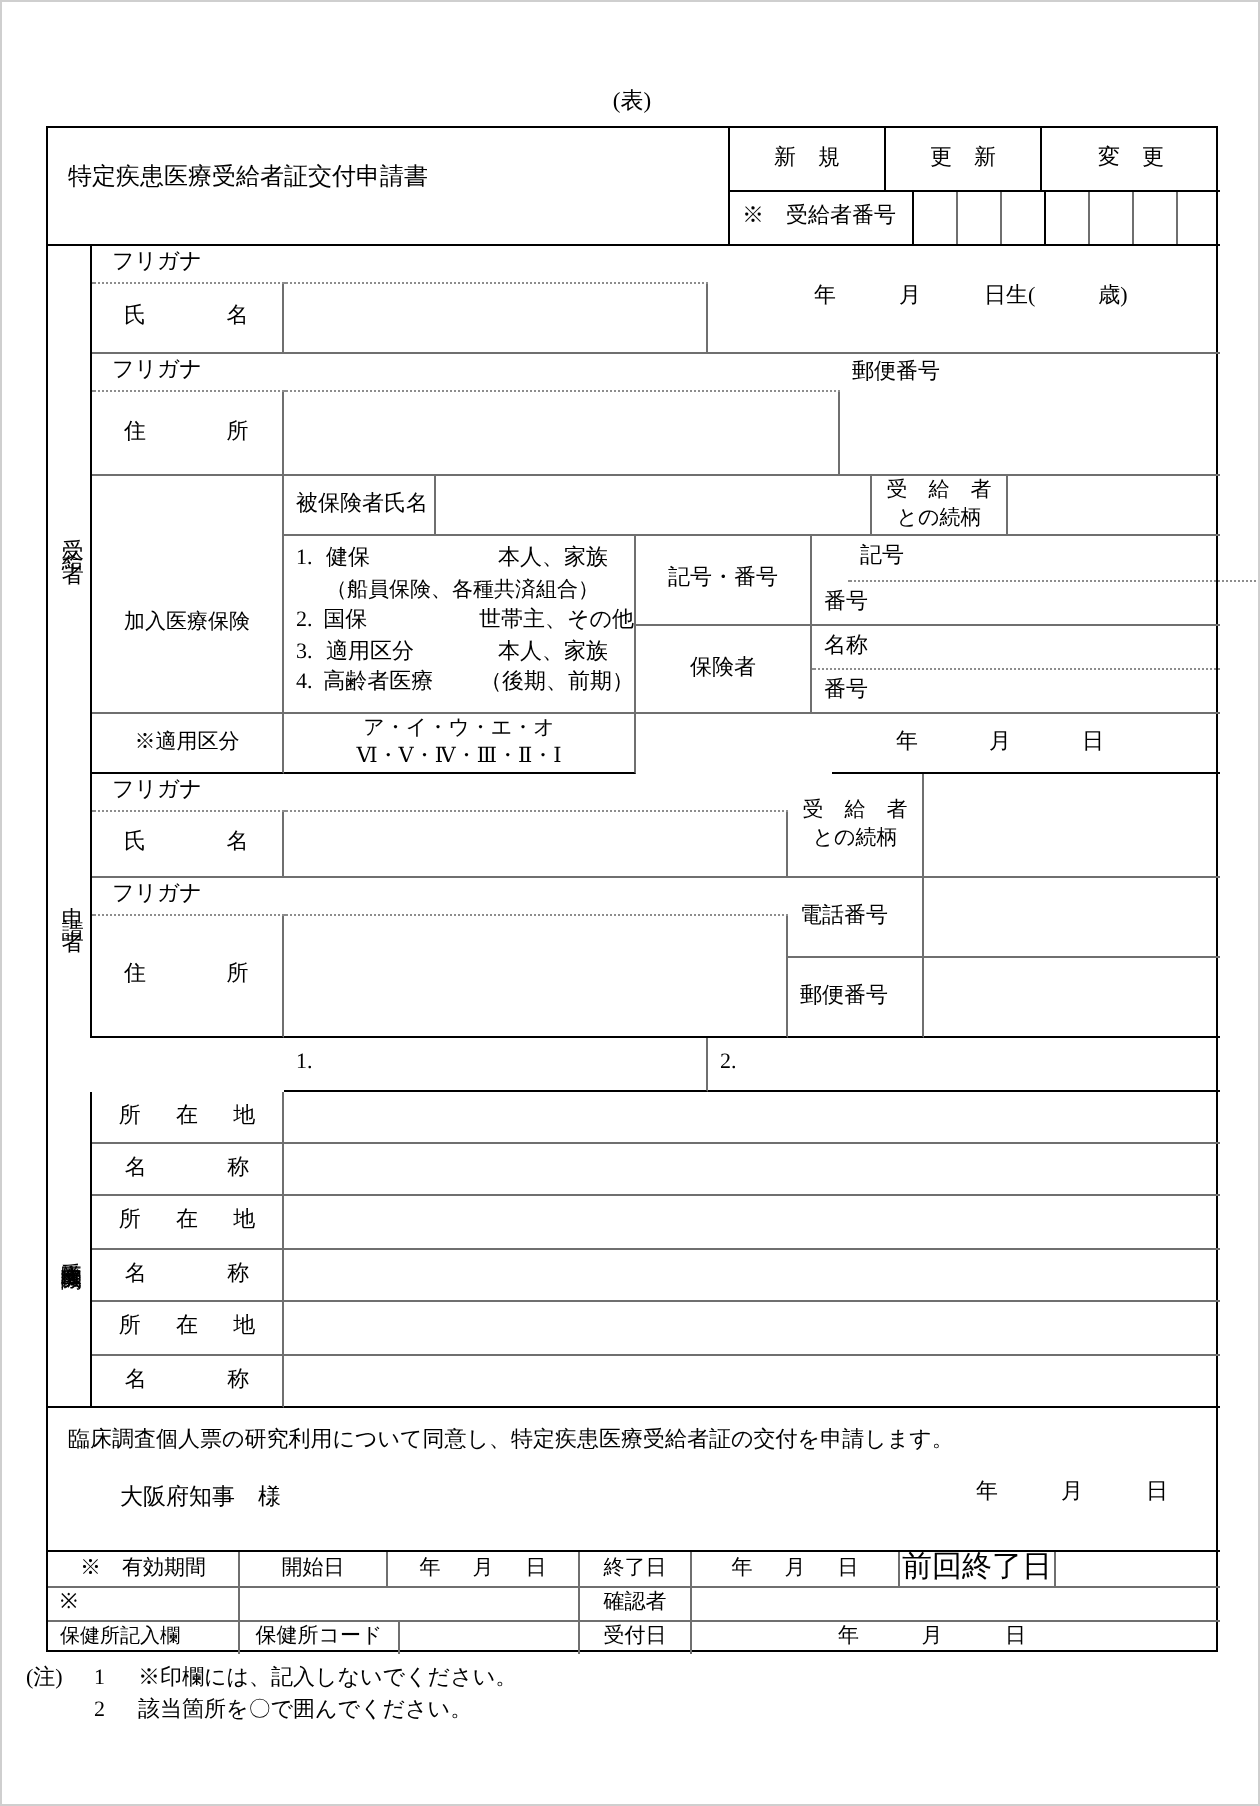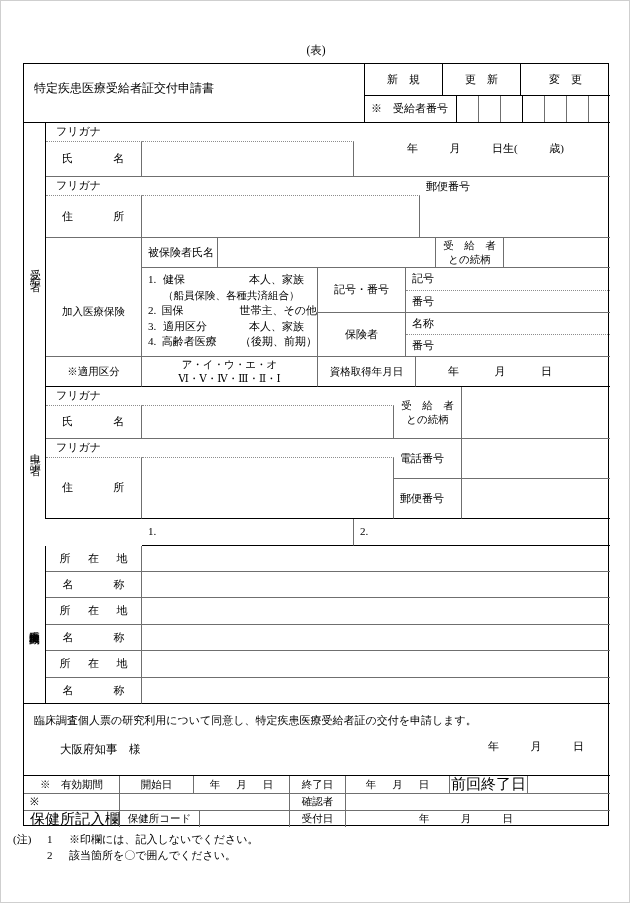--- a/index.html
+++ b/index.html
@@ -218,41 +218,40 @@
         <span>本人、家族</span>
       </div>
       <div class="ins-line" style="padding:1px 0;">
         <span class="ins-num">4.</span>
         <span class="ins-a">高齢者医療</span>
         <span>（後期、前期）</span>
       </div>
     </div>
 
     <div class="c ctr br bb" style="left:294px;top:204px;width:88px;height:45px;">記号・番号</div>
-    <div class="c lft pl6 dash-b" style="left:382px;top:204px;width:204px;height:23px;">
+    <div class="c lft pl6 dash-b" style="left:400px;top:204px;width:204px;height:23px;">
       <span>記号</span>
     </div>
     <div class="c lft pl6 bb" style="left:382px;top:227px;width:204px;height:22px;">
       <span>番号</span>
     </div>
 
     <div class="c ctr br bb" style="left:294px;top:249px;width:88px;height:44px;">保険者</div>
     <div class="c lft pl6 dash-b" style="left:382px;top:249px;width:204px;height:22px;">
       <span>名称</span>
     </div>
     <div class="c lft pl6 bb" style="left:382px;top:271px;width:204px;height:22px;">
       <span>番号</span>
     </div>
 
     <div class="c ctr br hbot" style="left:22px;top:293px;width:96px;height:30px;font-size:10.5px;">※適用区分</div>
     <div class="c stack br hbot" style="left:118px;top:293px;width:176px;height:30px;font-size:10.5px;">
       <span>ア・イ・ウ・エ・オ</span>
       <span>Ⅵ・Ⅴ・Ⅳ・Ⅲ・Ⅱ・Ⅰ</span>
     </div>
-    <div class="c ctr br hbot" style="left:294px;top:293px;width:98px;height:30px;font-size:10.5px;">資格取得年月日</div>
     <div class="c ctr hbot" style="left:392px;top:293px;width:194px;height:30px;">
       <span style="display:inline-block;width:130px;text-align:left;">
         <span>年</span>
         <span style="display:inline-block;width:30px;"></span>
         <span>月</span>
         <span style="display:inline-block;width:30px;"></span>
         <span>日</span>
       </span>
     </div>
 
@@ -338,21 +337,21 @@
       <span>日</span>
     </div>
     <div class="c ctr br bb" style="left:426px;top:712px;width:78px;height:18px;font-size:15px;">前回終了日</div>
     <div class="c bb" style="left:504px;top:712px;width:82px;height:18px;"></div>
 
     <div class="c lft pl6 br bb" style="left:0;top:730px;width:96px;height:17px;font-size:10.5px;">※</div>
     <div class="c br bb" style="left:96px;top:730px;width:170px;height:17px;"></div>
     <div class="c ctr br bb" style="left:266px;top:730px;width:56px;height:17px;font-size:10.5px;">確認者</div>
     <div class="c bb" style="left:322px;top:730px;width:264px;height:17px;"></div>
 
-    <div class="c lft pl6 br" style="left:0;top:747px;width:96px;height:16px;font-size:15px;">保健所記入欄</div>
+    <div class="c lft pl6 br" style="left:0;top:747px;width:96px;height:16px;font-size:10px;">保健所記入欄</div>
     <div class="c ctr br" style="left:96px;top:747px;width:80px;height:16px;font-size:10.5px;">保健所コード</div>
     <div class="c br" style="left:176px;top:747px;width:90px;height:16px;"></div>
     <div class="c ctr br" style="left:266px;top:747px;width:56px;height:16px;font-size:10.5px;">受付日</div>
     <div class="c ctr" style="left:322px;top:747px;width:264px;height:16px;font-size:10.5px;">
       <span style="display:inline-block;width:118px;text-align:left;">
         <span>年</span>
         <span style="display:inline-block;width:26px;"></span>
         <span>月</span>
         <span style="display:inline-block;width:26px;"></span>
         <span>日</span>

